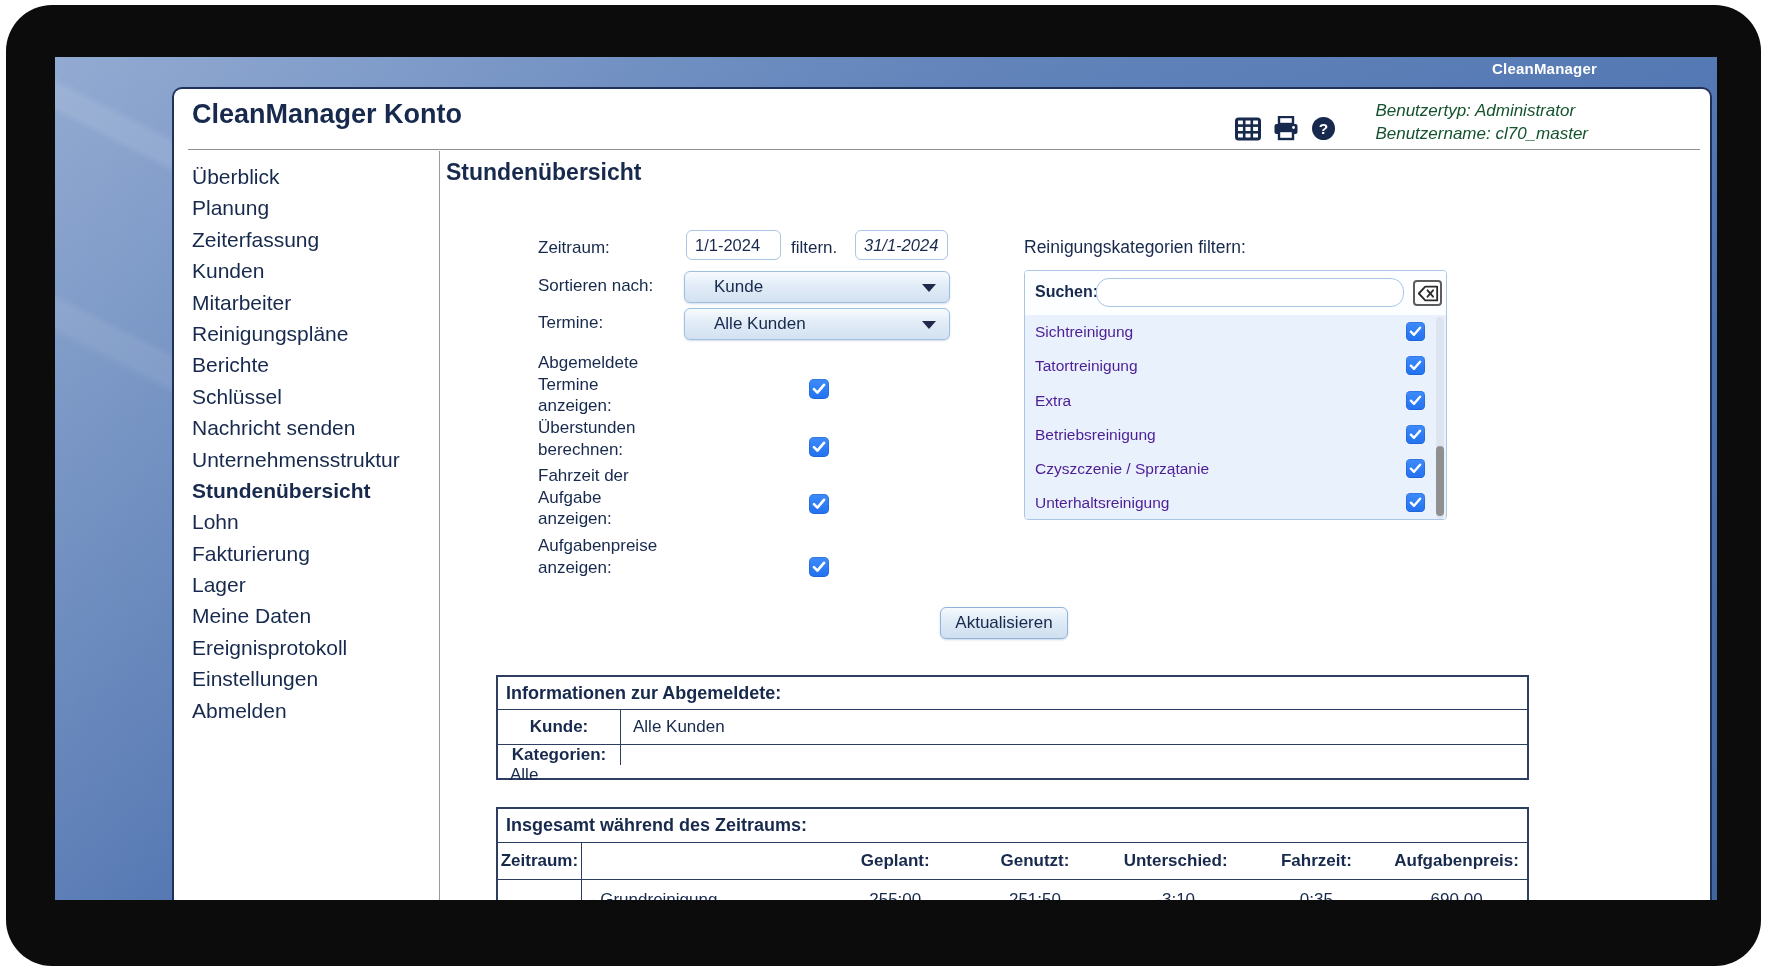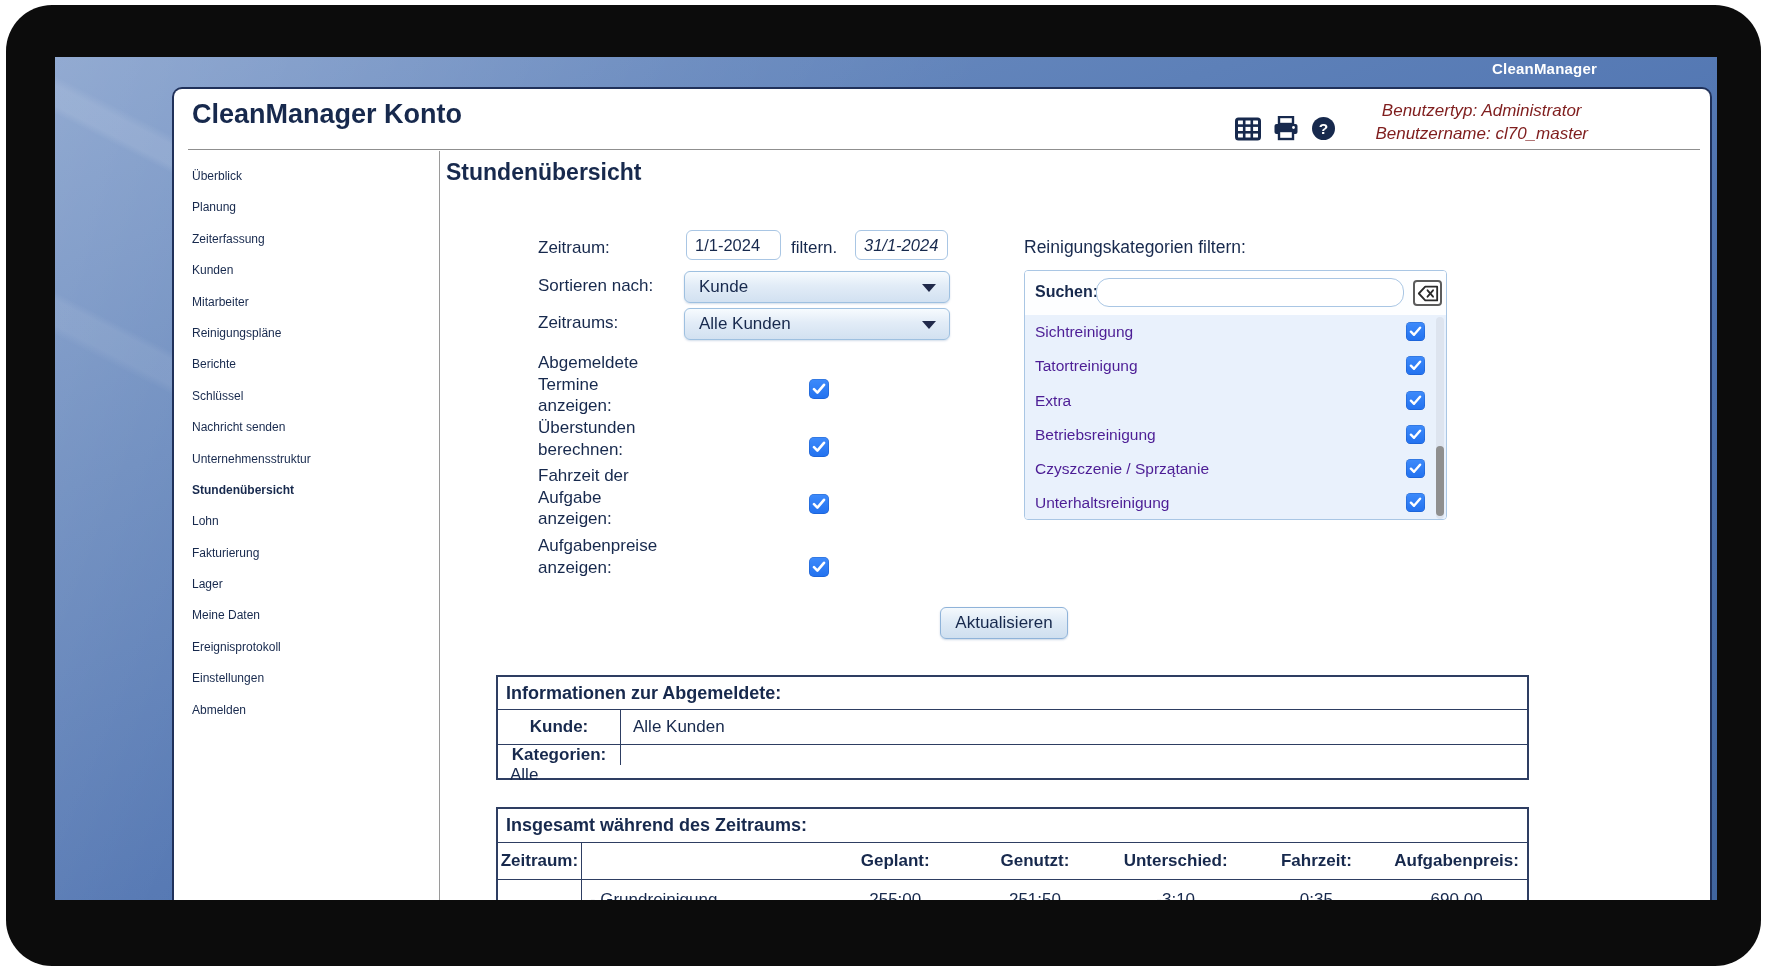--- a/index.html
+++ b/index.html
@@ -16,36 +16,36 @@
       linear-gradient(160deg, #7493c5 0%, #5d80b8 30%, #4a6fae 60%, #40659f 100%);}
 
   .brand{position:absolute;top:3px;right:120px;color:#ffffff;font-weight:bold;font-size:15px;letter-spacing:.2px;}
 
   .window{position:absolute;left:117px;top:30px;width:1540px;height:815px;background:#ffffff;
     border:2px solid #20315a;border-bottom:none;border-radius:10px 10px 0 0;}
 
   .win-title{position:absolute;left:18px;top:10px;font-size:27px;font-weight:bold;color:#17294d;}
   .hdr-icons{position:absolute;left:1060px;top:26px;display:flex;gap:11px;align-items:center;}
   .hicon{width:27px;height:27px;display:flex;align-items:center;justify-content:center;cursor:pointer;}
-  .usr{position:absolute;right:122px;top:10px;text-align:center;font-style:italic;font-size:17px;line-height:23px;color:#7f1d1d;}
+  .usr{position:absolute;right:122px;top:10px;text-align:left;font-style:italic;font-size:17px;line-height:23px;color:#14532d;}
   .hr{position:absolute;left:14px;top:60px;width:1512px;height:1px;background:#8f8f8f;}
   .vdiv{position:absolute;left:265px;top:62px;width:1px;height:753px;background:#9a9a9a;}
 
   .sidebar{position:absolute;left:18px;top:72px;width:240px;}
-  .side-item{display:block;height:31.4px;line-height:31.4px;font-size:12px;color:#17294d;cursor:pointer;white-space:nowrap;}
+  .side-item{display:block;height:31.4px;line-height:31.4px;font-size:21px;color:#17294d;cursor:pointer;white-space:nowrap;}
   .side-item.active{font-weight:bold;}
 
   .main-heading{position:absolute;left:272px;top:70px;font-size:23px;font-weight:bold;color:#17294d;}
 
   .flabel{position:absolute;font-size:17px;color:#17294d;}
   .txt-input{position:absolute;height:30px;border:1.5px solid #a9c6e4;border-radius:6px;background:#fff;
     color:#17294d;font-size:16.5px;padding:0 8px;outline:none;}
   .fakeselect{position:absolute;width:266px;height:32px;border:1px solid #9ec0e0;border-radius:6px;
     background:linear-gradient(#f7fbfe, #e2ecf7 45%, #d2e1f1);box-shadow:0 1px 2px rgba(80,120,170,.25);
-    color:#17294d;font-size:17px;display:flex;align-items:center;padding-left:14px;cursor:pointer;}
+    color:#17294d;font-size:17px;display:flex;align-items:center;padding-left:29px;cursor:pointer;}
   .sel-arrow{position:absolute;right:13px;top:12px;width:0;height:0;border-left:7px solid transparent;
     border-right:7px solid transparent;border-top:8px solid #20294a;}
   .cb-label{position:absolute;width:130px;font-size:17px;line-height:21.5px;color:#17294d;}
   .checkbox{position:absolute;width:20px;height:20px;border-radius:5px;
     background:linear-gradient(#3e8bfb,#2271ef);box-shadow:inset 0 0 0 .5px rgba(0,40,120,.35);cursor:pointer;
     display:flex;align-items:center;justify-content:center;}
   .checkbox svg{display:block;}
 
   .btn{position:absolute;left:766px;top:518px;width:128px;height:32px;border:1px solid #8fb3d9;border-radius:6px;
     background:linear-gradient(#f4f9fd,#dde9f5 50%,#cfdfef);color:#17294d;font-size:17px;
@@ -152,21 +152,21 @@
       <input class="txt-input" style="left: 512px; top: 141px; width: 95px;" value="1/1-2024">
       <div class="flabel" style="left:617px;top:149px;">filtern.</div>
       <input class="txt-input" style="left: 681px; top: 141px; width: 93px; font-style: italic;" value="31/1-2024">
 
       <div class="flabel" style="left:364px;top:187px;">Sortieren nach:</div>
       <div class="fakeselect" style="left:510px;top:182px;">
         <span>Kunde</span>
         <span class="sel-arrow"></span>
       </div>
 
-      <div class="flabel" style="left:364px;top:224px;">Zeitraums:</div>
+      <div class="flabel" style="left:364px;top:224px;">Termine:</div>
       <div class="fakeselect" style="left:510px;top:219px;">
         <span>Alle Kunden</span>
         <span class="sel-arrow"></span>
       </div>
 
       <div class="cb-label" style="left:364px;top:263px;">Abgemeldete Termine anzeigen:</div>
       <div class="checkbox" style="left:635px;top:290px;">
         <svg width="14" height="12" viewBox="0 0 14 12">
             <polyline points="2,6.2 5.4,9.6 12,1.8" fill="none" stroke="#ffffff" stroke-width="2.6" stroke-linecap="round" stroke-linejoin="round"></polyline>
           </svg>

